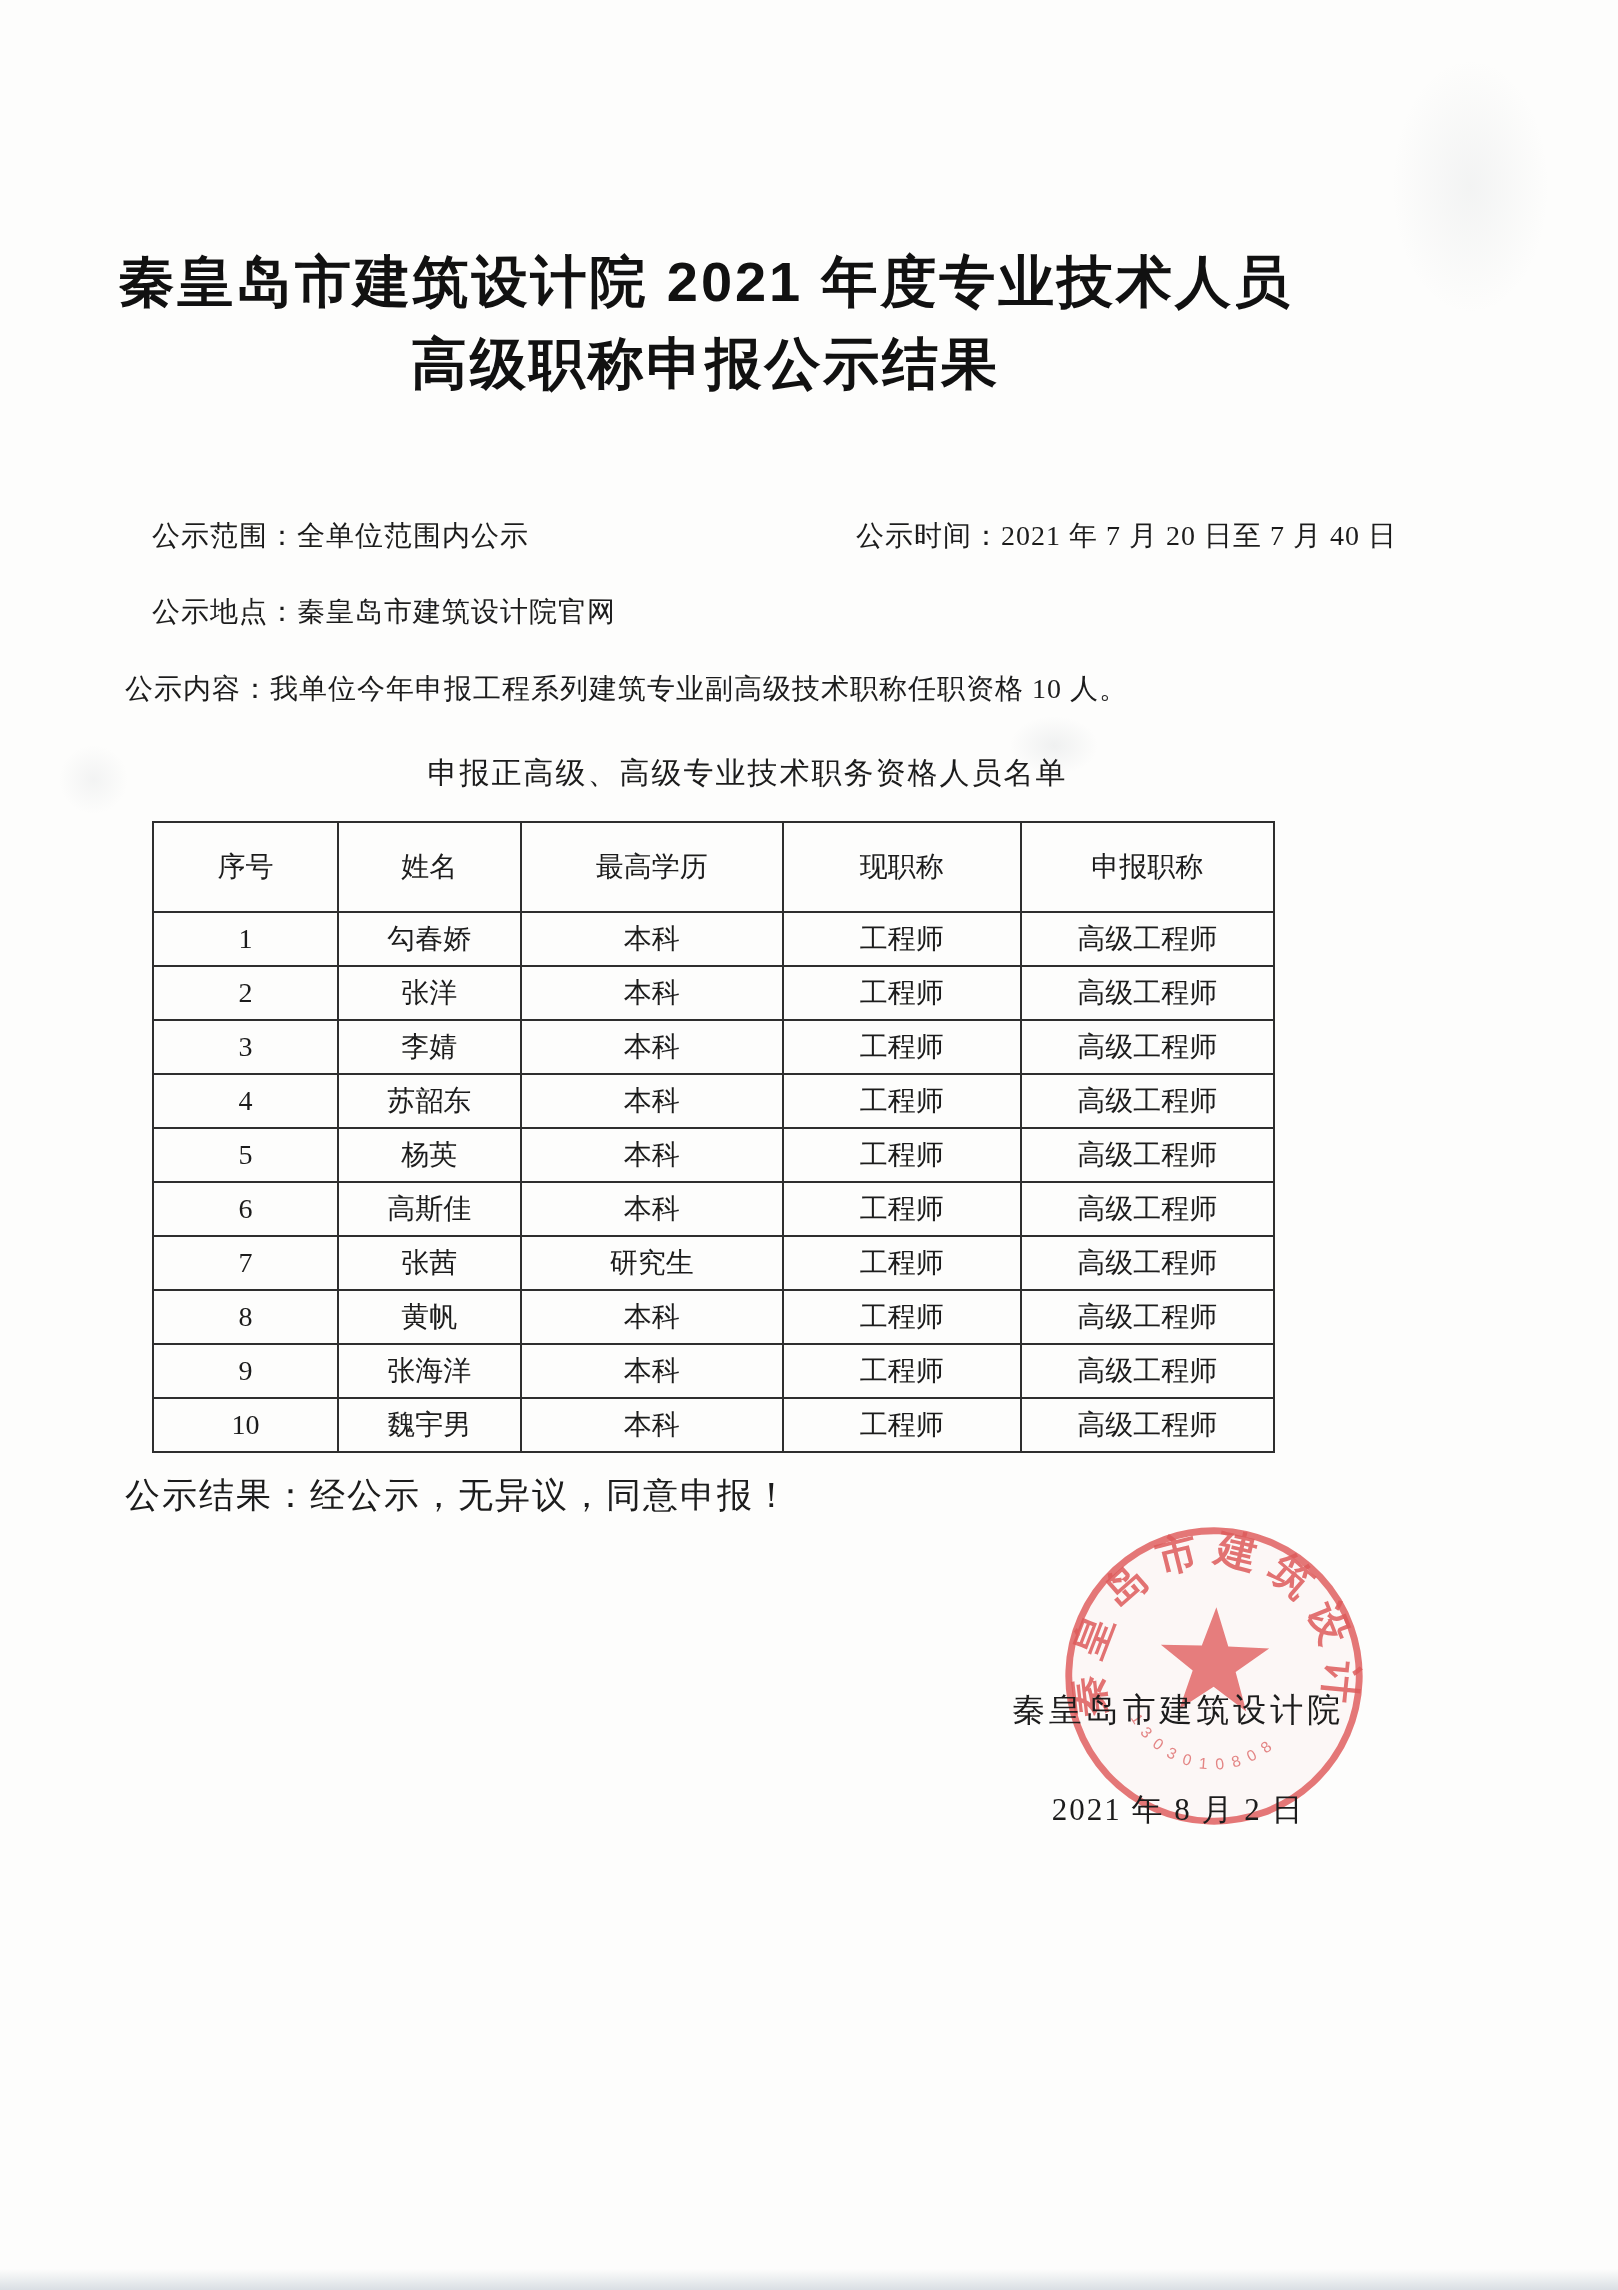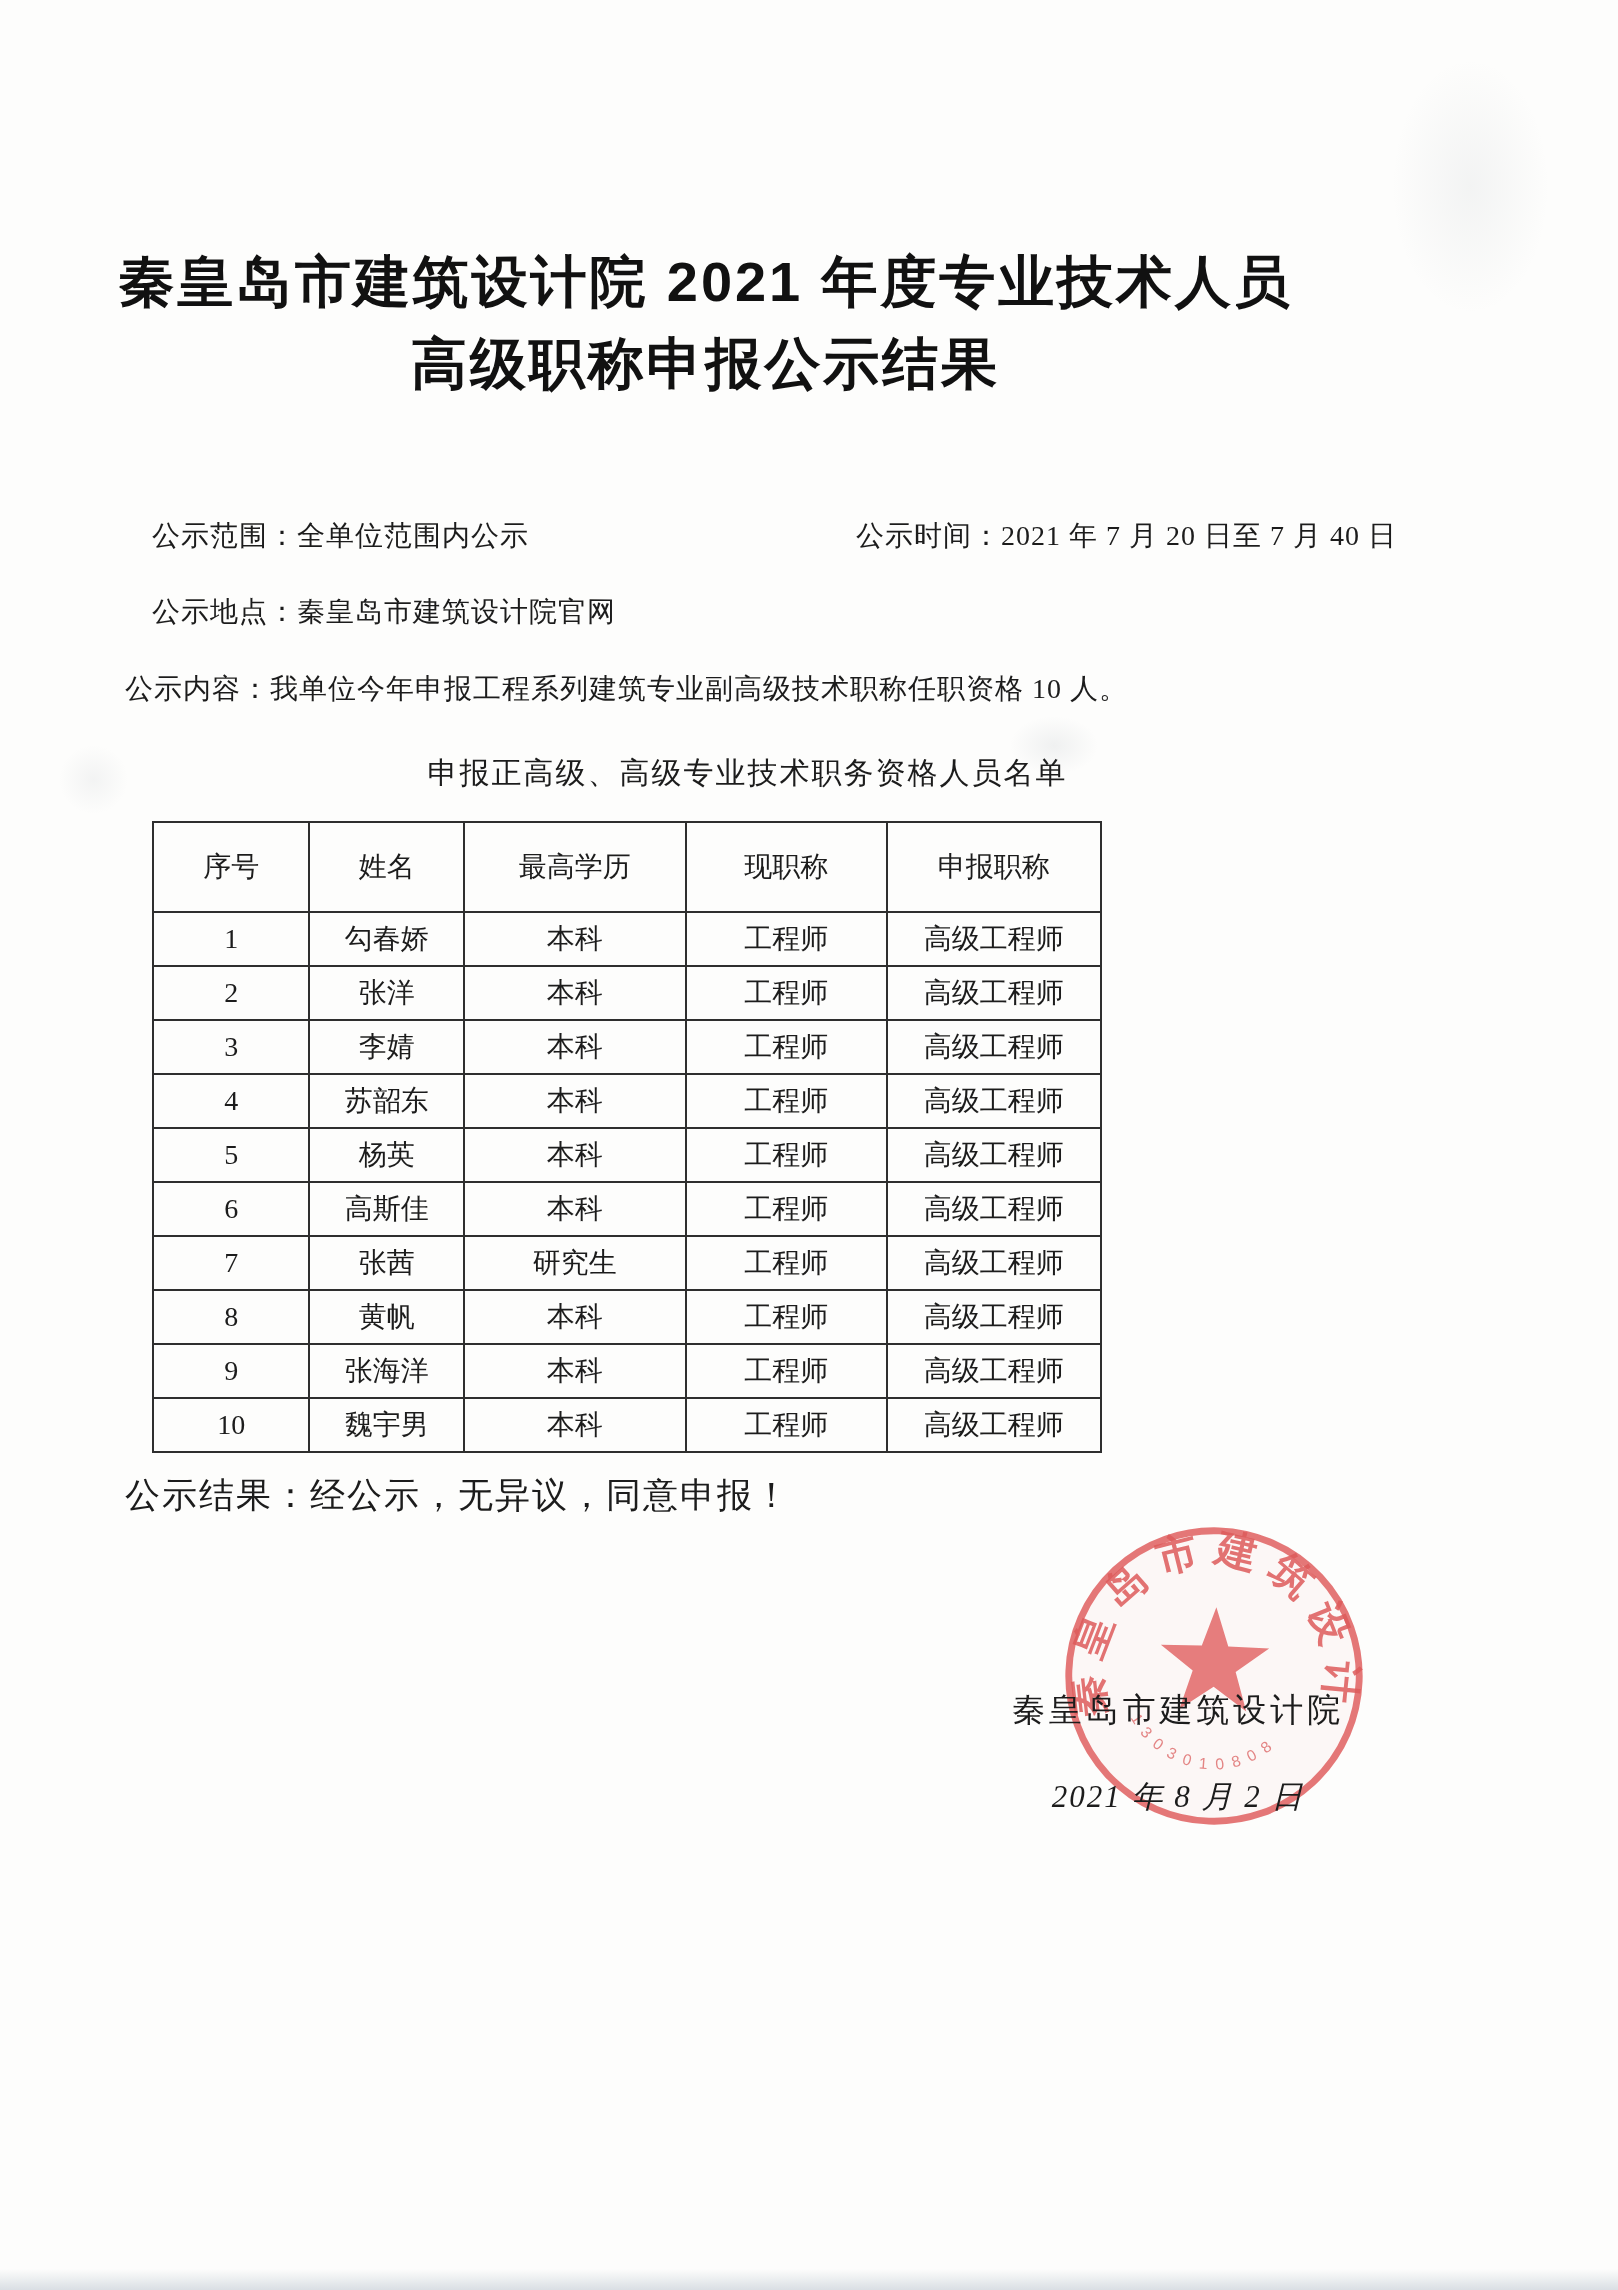--- a/index.html
+++ b/index.html
@@ -31,21 +31,21 @@
   }
   .meta-scope  { left:152px; top:517px; }
   .meta-time   { left:856px; top:517px; }
   .meta-place  { left:152px; top:593px; }
   .meta-content{ left:125px; top:670px; }
   .table-caption {
     position:absolute; left:152px; top:753px; width:1191px;
     text-align:center; font-size:30px; letter-spacing:2px;
   }
   table.applicants {
-    position:absolute; left:152px; top:821px; width:950px;
+    position:absolute; left:152px; top:821px; width:1123px;
     border-collapse:collapse;
     font-size:28px;
   }
   table.applicants th, table.applicants td {
     border:2.9px solid #2e2e2e;
     text-align:center; vertical-align:middle;
     font-weight:400;
     padding:0 3.9px;
   }
   table.applicants th { height:90px; }
@@ -58,21 +58,21 @@
     position:absolute; left:1057px; top:1519px;
     width:314px; height:314px;
     z-index:1;
     transform:rotate(2deg);
   }
   .signature {
     position:absolute; left:943px; top:1688px; width:470px;
     text-align:center; z-index:2;
   }
   .signature .org  { font-size:33px; letter-spacing:3.9px; }
-  .signature .date { font-size:31px; letter-spacing:2px; margin-top:43px;font-style:italic; }
+  .signature .date { font-size:31px; letter-spacing:2px; margin-top:56px; }
   .scan-artifact { position:absolute; pointer-events:none; }
   .edge-strip {
     left:0; bottom:0; width:1618px; height:21.6px;
     background:linear-gradient(to bottom, rgba(185,195,205,0) 0%, rgba(170,182,196,0.45) 100%);
   }
   .smudge1 { left:1010px; top:716px; width:88px; height:59px;
     background:radial-gradient(closest-side, rgba(120,130,140,0.10), rgba(120,130,140,0)); }
   .smudge2 { left:1392px; top:59px; width:157px; height:255px;
     background:radial-gradient(closest-side, rgba(120,130,140,0.08), rgba(120,130,140,0)); }
   .smudge3 { left:59px; top:745px; width:69px; height:69px;

